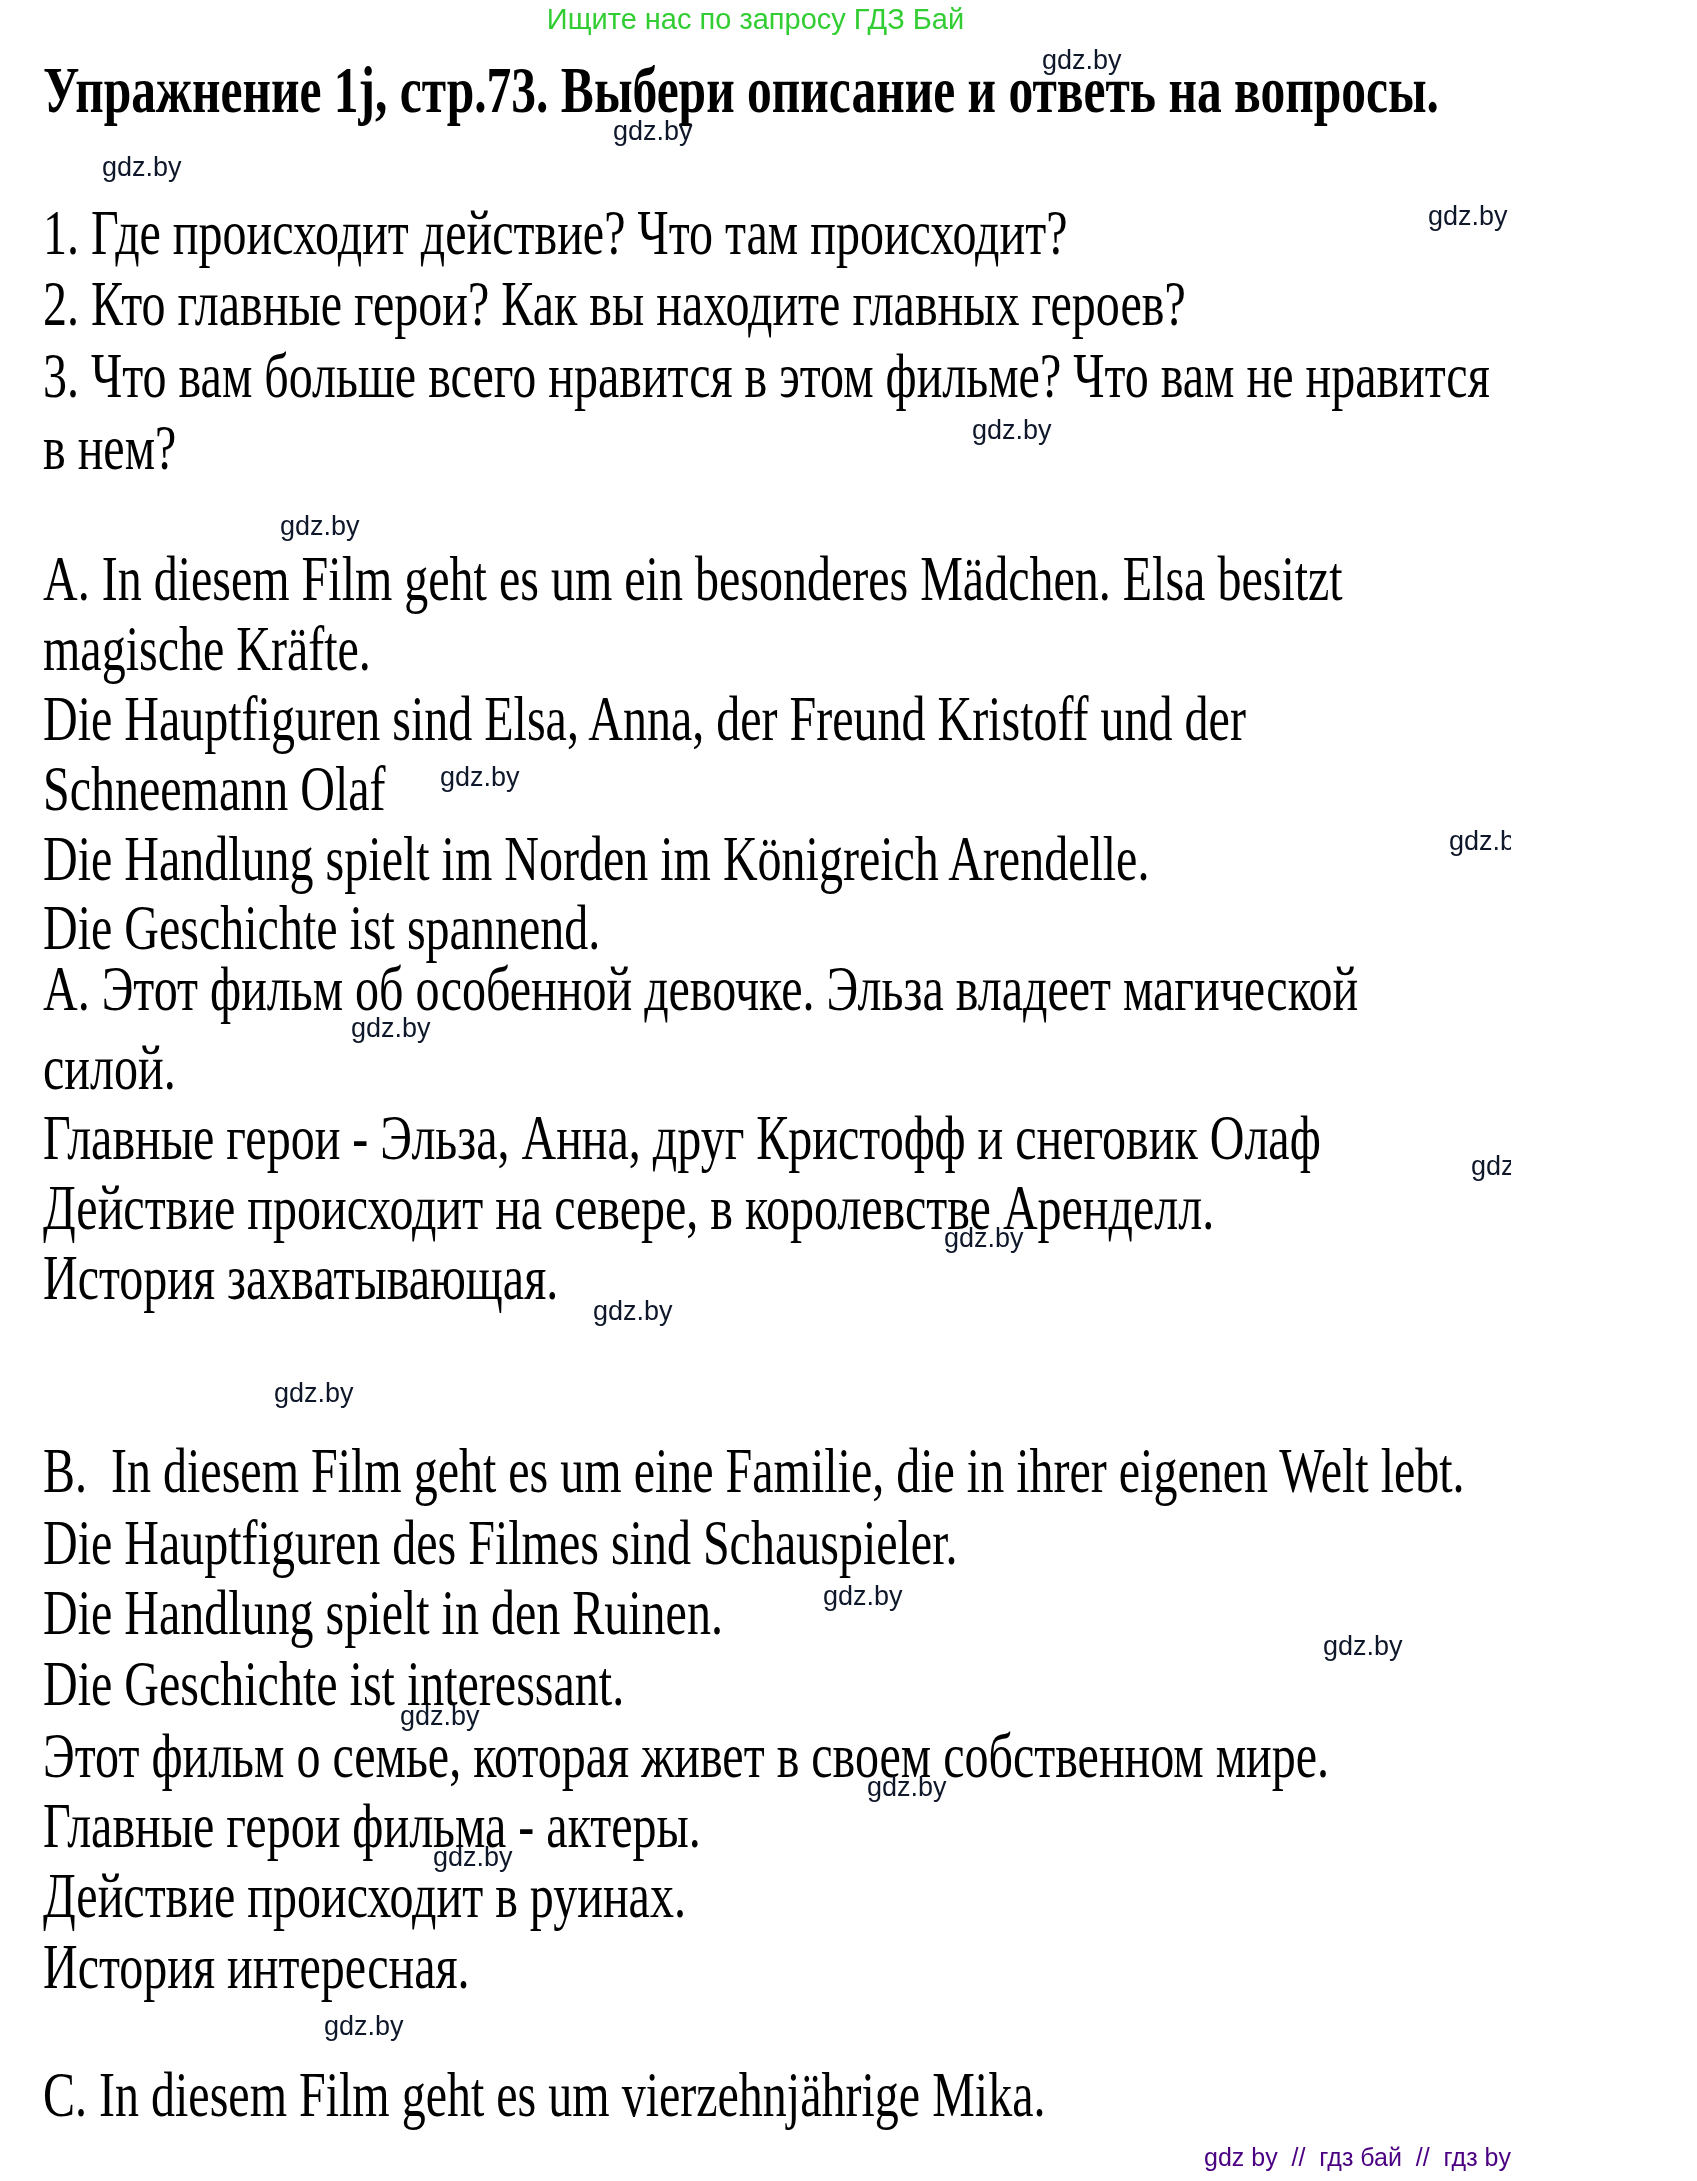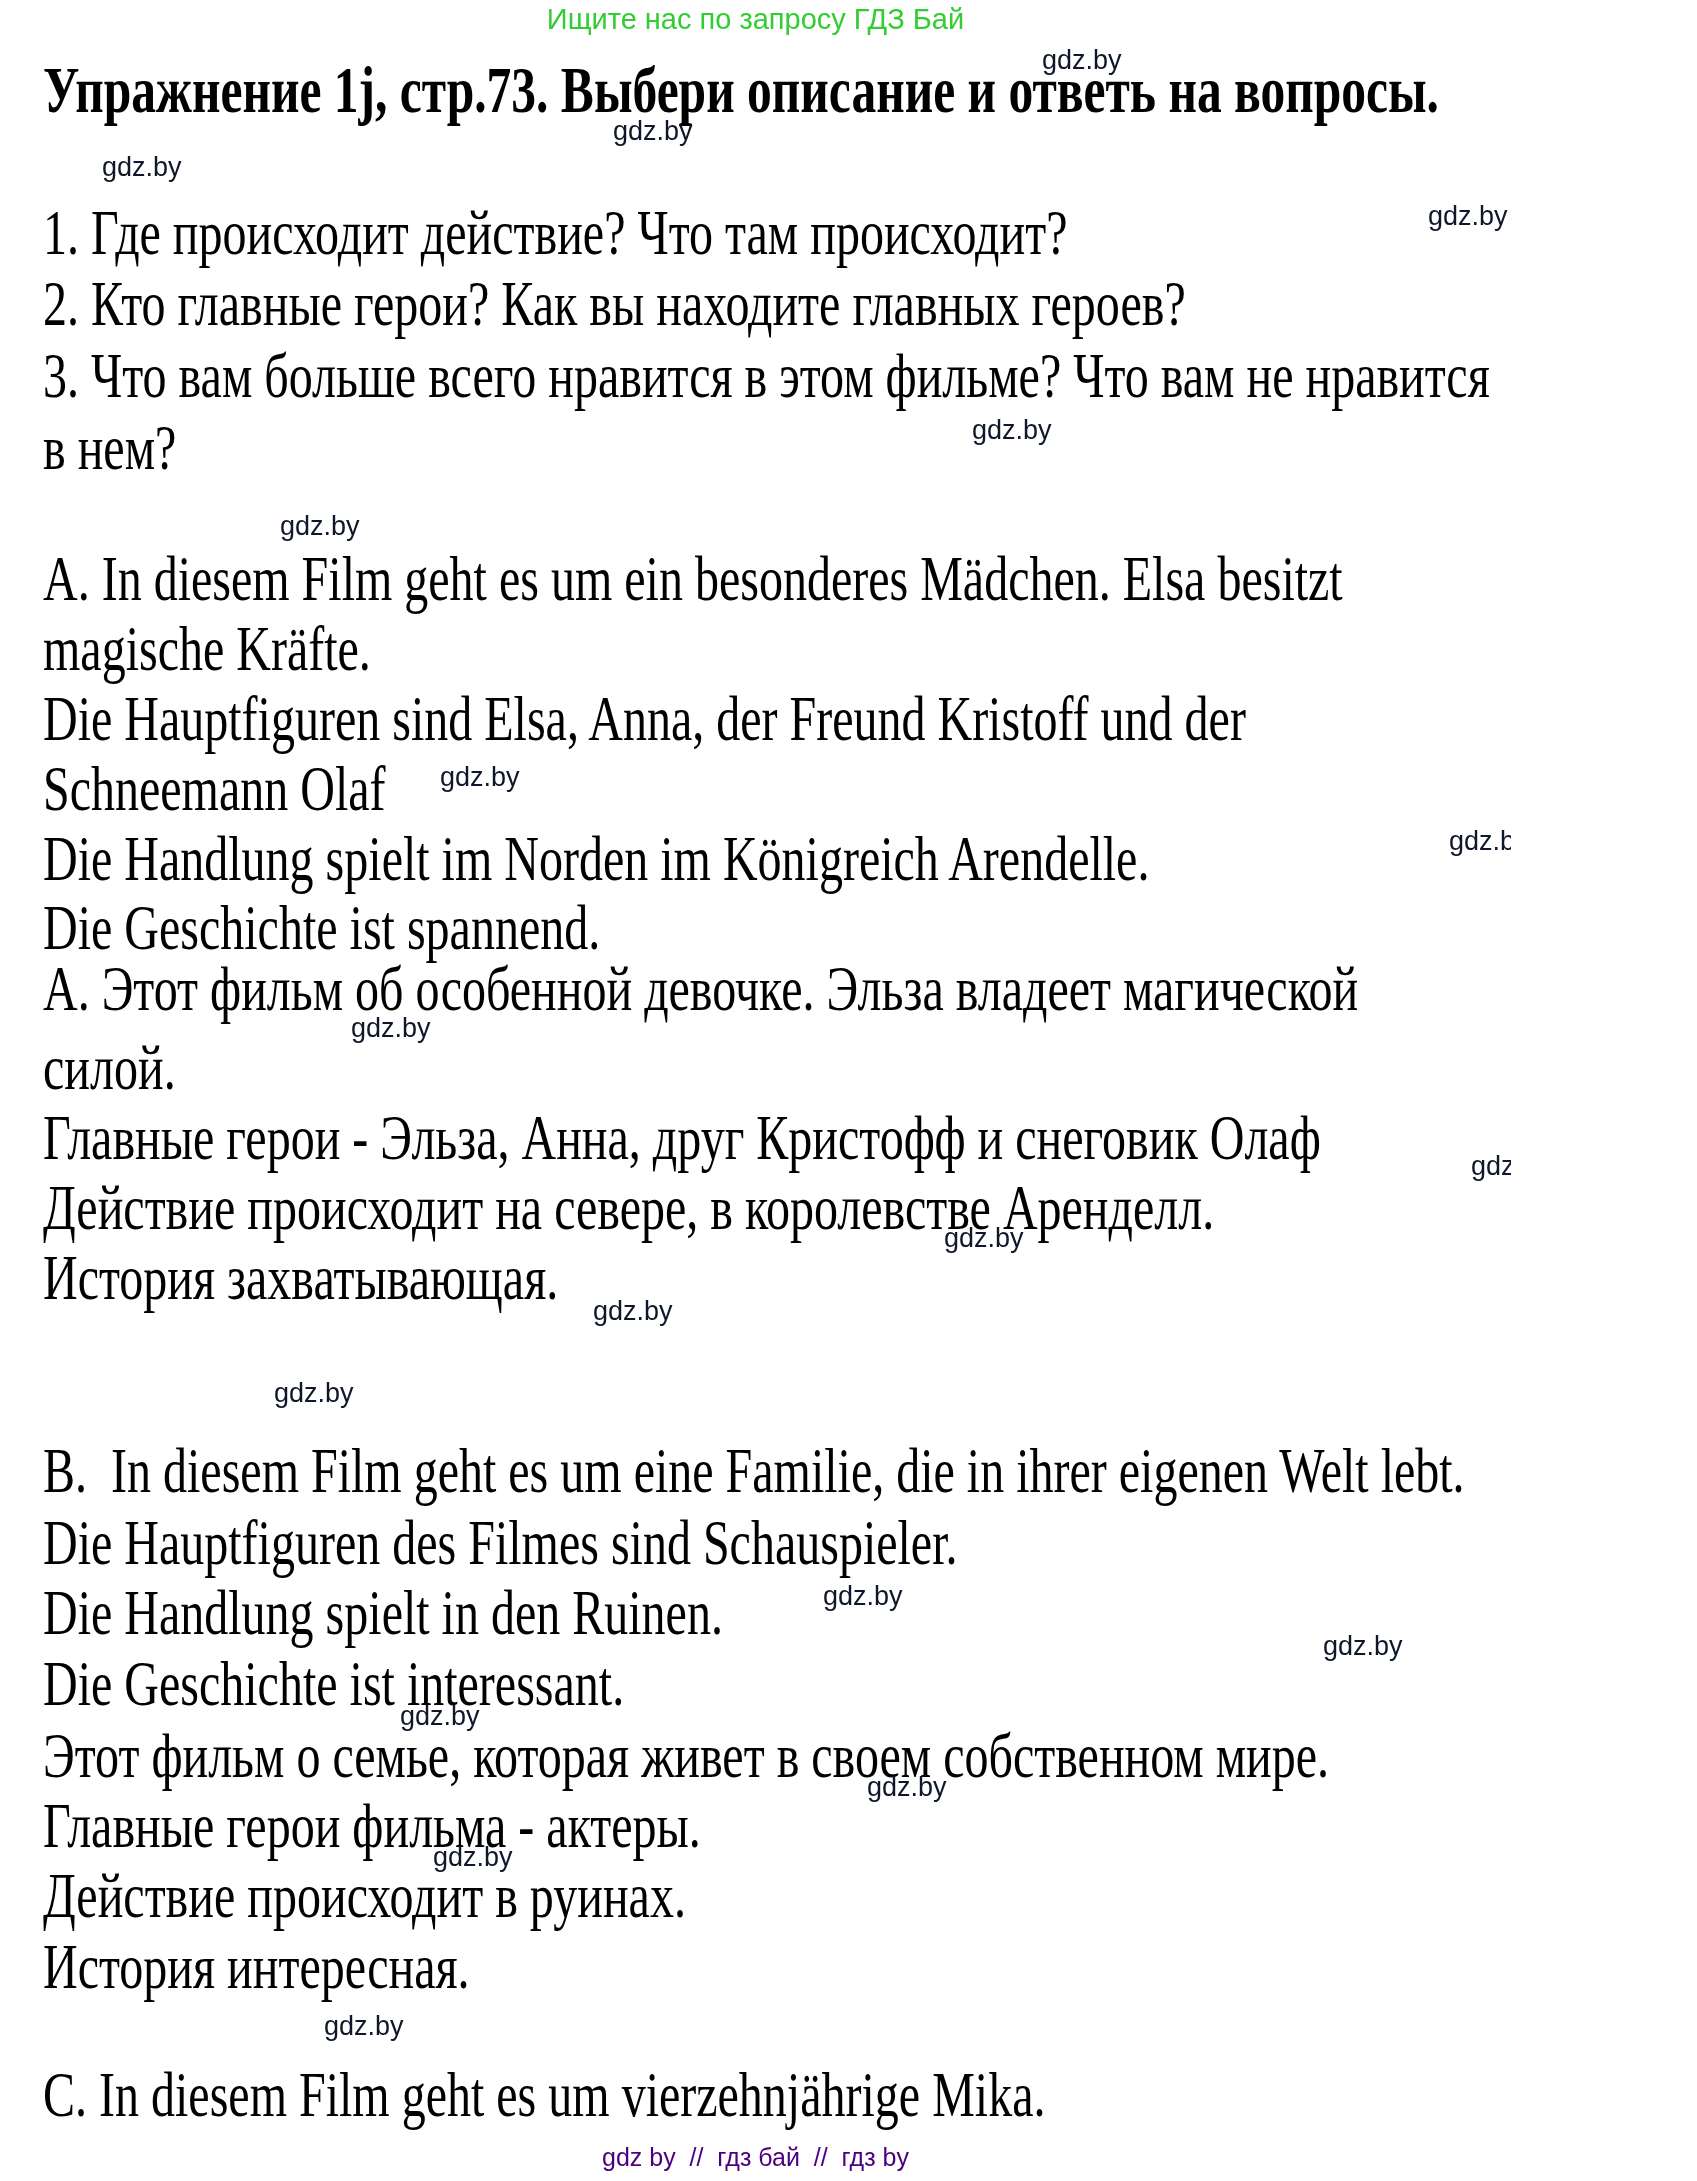--- a/index.html
+++ b/index.html
@@ -51,21 +51,21 @@
     font-size: 29px;
     line-height: 1.1;
     color: #32CD32;
     white-space: pre;
   }
   .footer {
     position: absolute;
     top: 2142px;
     left: 0;
     width: 100%;
-    text-align: center;
+    text-align: right;
     font-family: "Liberation Sans", sans-serif;
     font-size: 25px;
     line-height: 1.2;
     color: #4B0082;
     white-space: pre;
   }
 </style>
 </head>
 <body>
 

